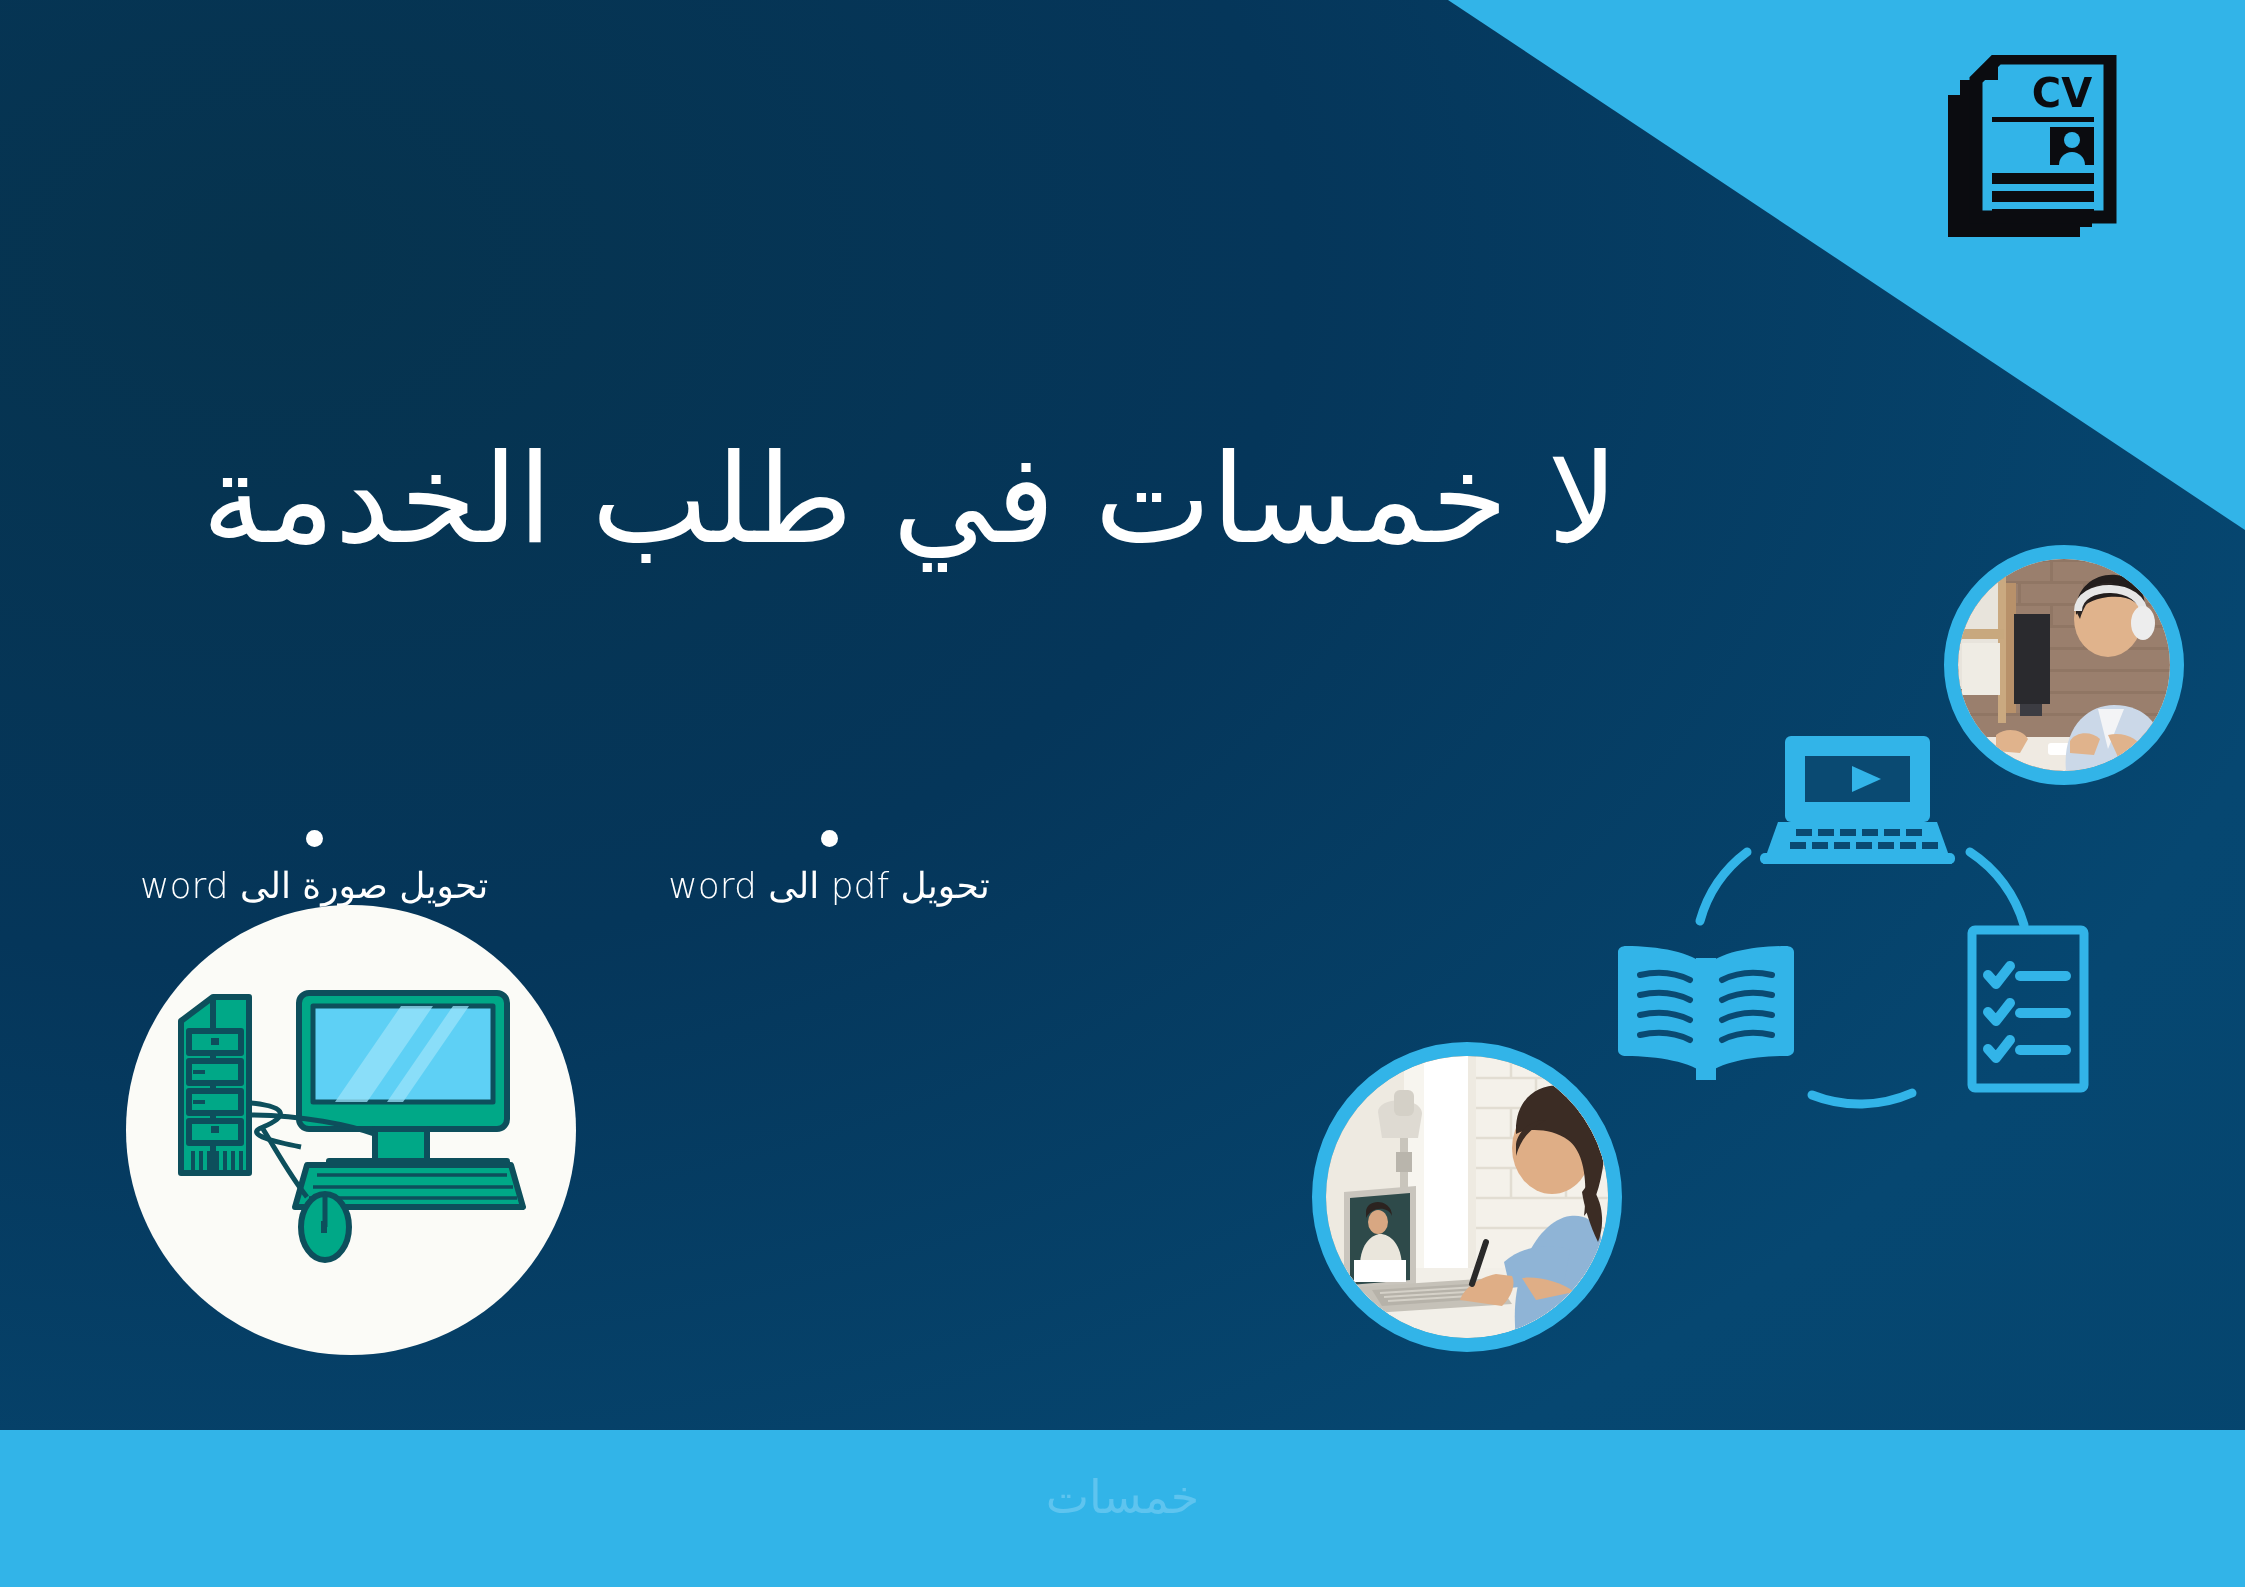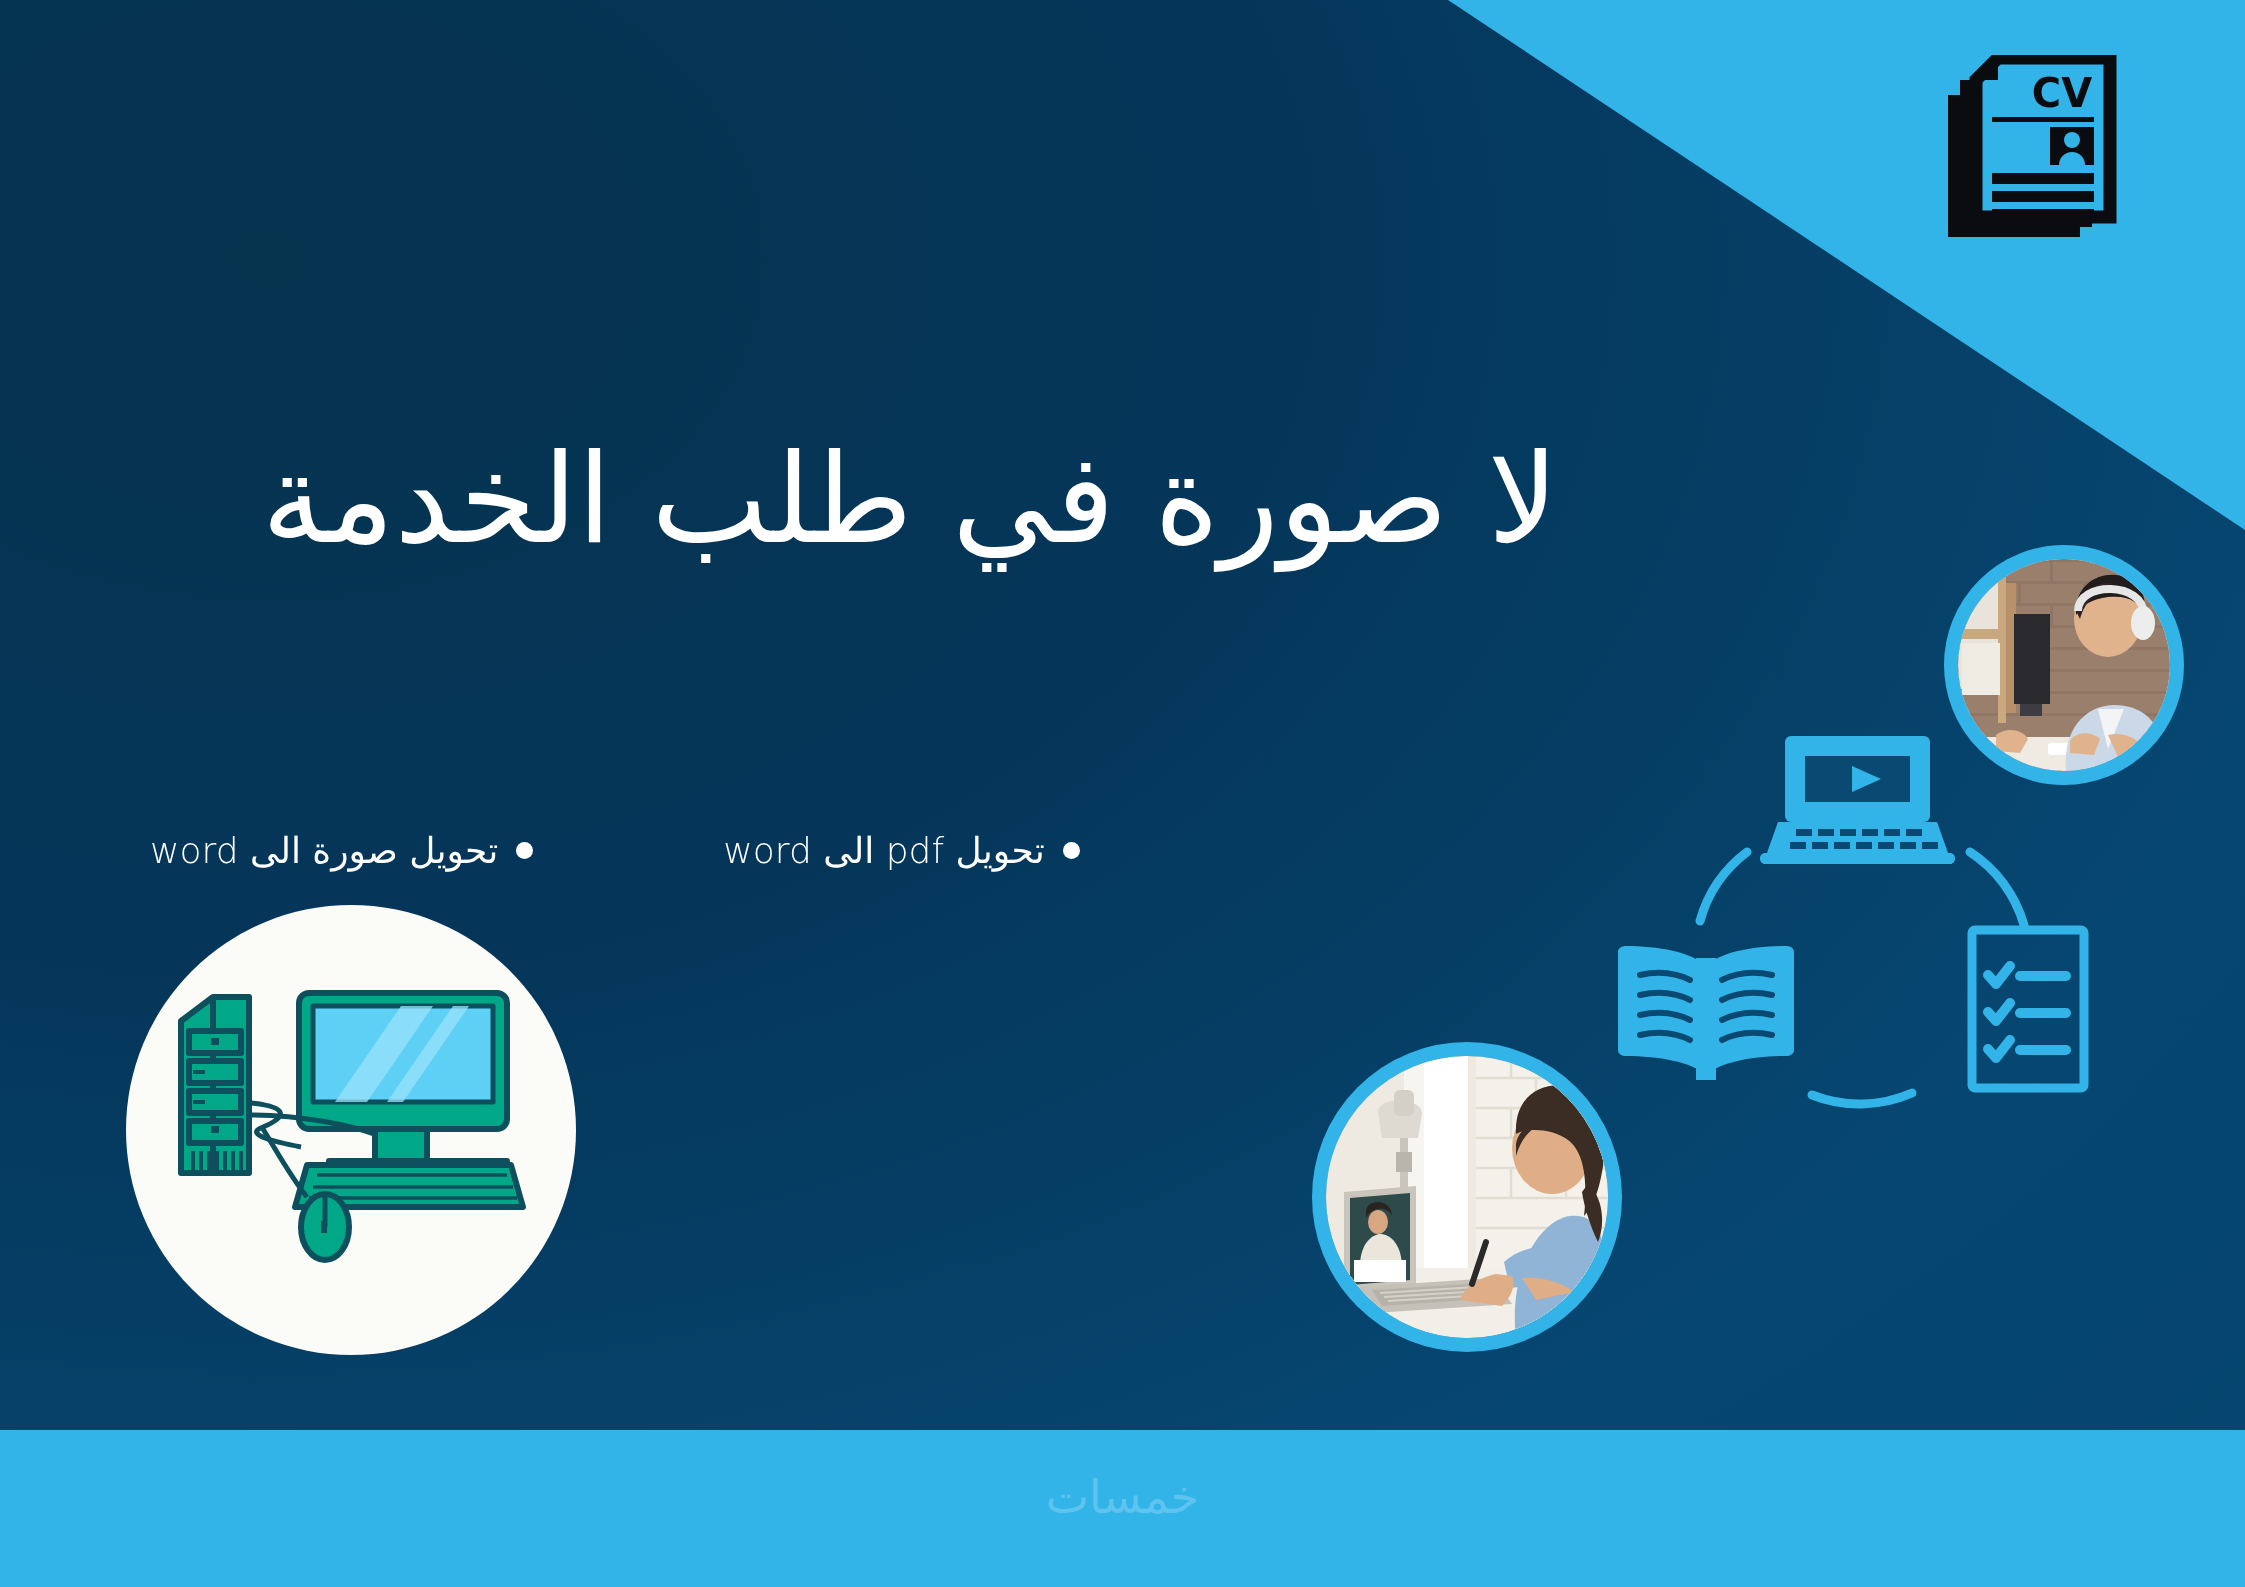--- a/index.html
+++ b/index.html
@@ -45,27 +45,26 @@
   .bullets{
     position:absolute;
     left:140px;top:830px;width:1160px;
     display:flex;
     flex-direction:row-reverse;
     justify-content:flex-start;
     gap:180px;
     direction:rtl;
   }
   .bullet{
-    display:flex;align-items:center;gap:18px;
+    display:flex;flex-direction:column;align-items:center;gap:18px;
     direction:rtl;
     color:#ffffff;
     font-size:36px;
     font-weight:300;
     white-space:nowrap;
-    margin-left:10px;
   }
   .dot{
     width:17px;height:17px;border-radius:50%;
     background:#ffffff;flex:0 0 auto;
     display:inline-block;
   }
 
   
   .pc-circle{
     position:absolute;left:126px;top:905px;
@@ -129,21 +128,21 @@
       <rect x="110" y="72" width="44" height="38" fill="#0b0c10"></rect>
       <circle cx="132" cy="85" r="8" fill="#32b4e8"></circle>
       <path d="M119 110 a13 13 0 0 1 26 0 Z" fill="#32b4e8"></path>
 
       <rect x="52" y="118" width="102" height="11" fill="#0b0c10"></rect>
       <rect x="52" y="136" width="102" height="11" fill="#0b0c10"></rect>
       <rect x="52" y="154" width="102" height="11" fill="#0b0c10"></rect>
     </svg>
   </div>
 
-  <div class="title">لا صورة في طلب الخدمة</div>
+  <div class="title">لا خمسات في طلب الخدمة</div>
 
   <div class="bullets">
     <div class="bullet">
       <span class="dot"></span>
       <span>تحويل صورة الى word</span>
     </div>
     <div class="bullet">
       <span class="dot"></span>
       <span>تحويل pdf الى word</span>
     </div>

